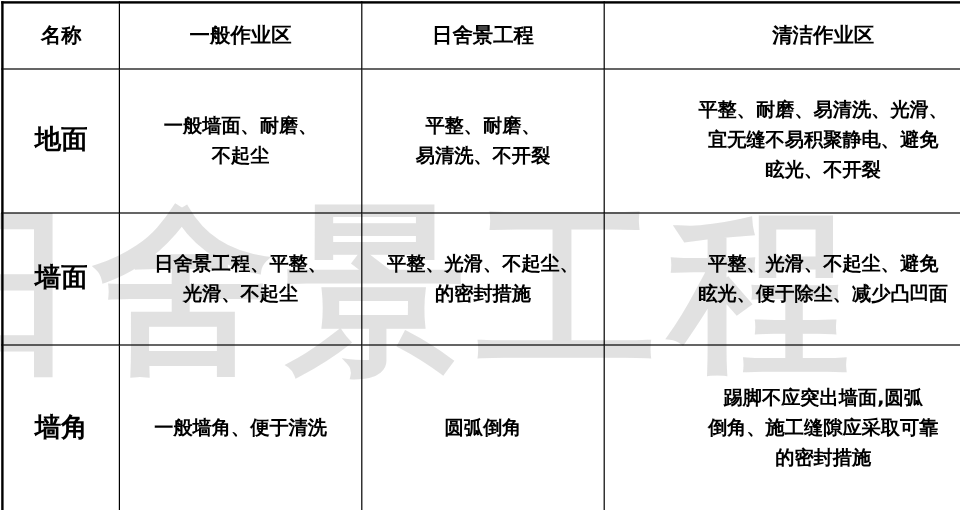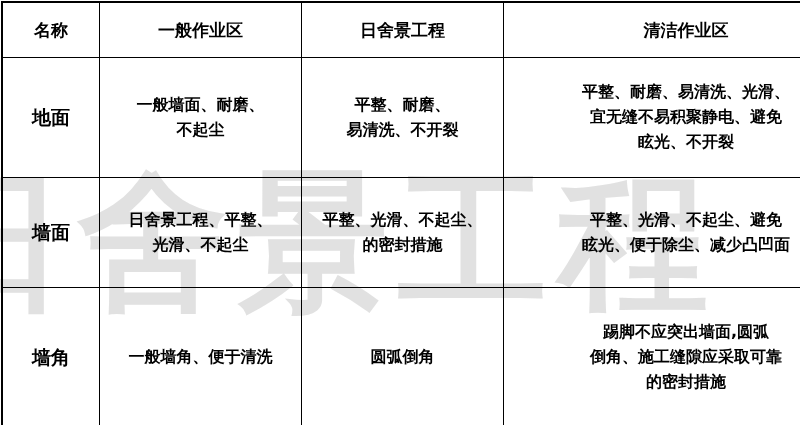--- a/index.html
+++ b/index.html
@@ -75,21 +75,21 @@
   thead th {
     font-size: 17px;
     height: 46px;
   }
 
   tbody td {
     font-size: 16px;
   }
 
   td.row-label {
-    font-size: 19px;
+    font-size: 22px;
     white-space: nowrap;
   }
 
   td.cell-text {
     font-size: 16px;
   }
 
   .col-name   { width: 80px; }
   .col-a      { width: 185px; }
   .col-b      { width: 185px; }

